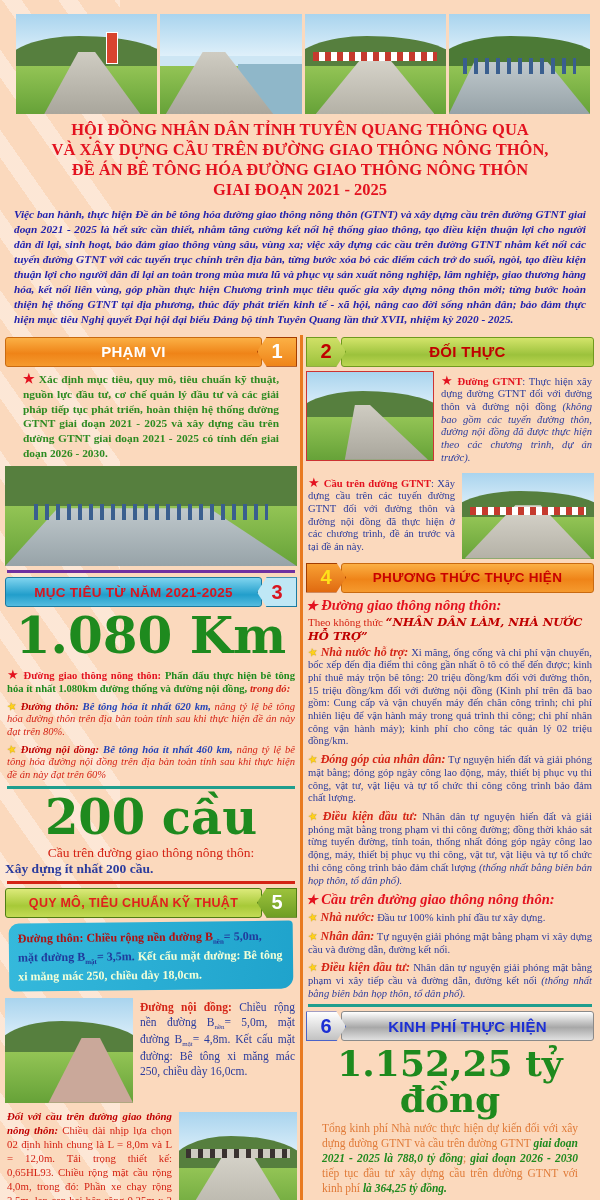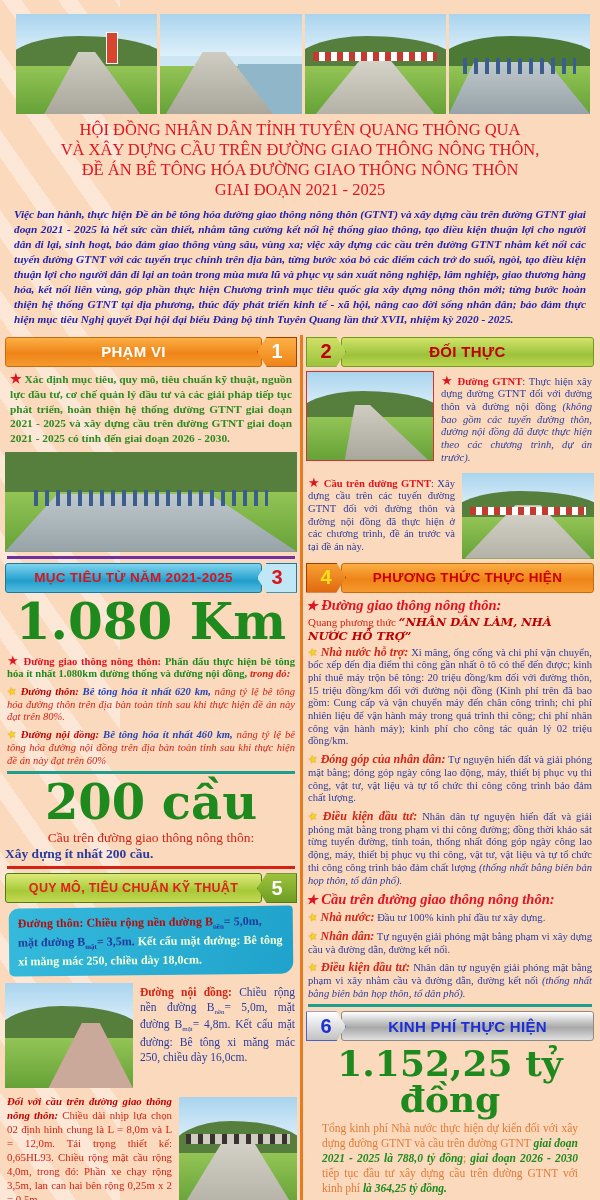--- a/index.html
+++ b/index.html
@@ -19,21 +19,21 @@
   .ph .field{position:absolute;left:0;right:0;bottom:0;height:48%;background:linear-gradient(#93c455,#66a238);}
   .ph .road{position:absolute;left:0;right:0;bottom:0;height:62%;background:linear-gradient(#cfccc2,#a9a69c);clip-path:polygon(44% 0,56% 0,88% 100%,20% 100%);}
   .ph .water{position:absolute;left:55%;right:0;bottom:0;height:50%;background:#8fb7c9;}
   .ph .deck{position:absolute;left:8%;right:8%;bottom:0;height:58%;background:linear-gradient(#d8d5cc,#b4b1a6);clip-path:polygon(40% 0,60% 0,100% 100%,0 100%);}
   .ph .rail{position:absolute;left:6%;right:6%;top:38%;height:9%;background:repeating-linear-gradient(90deg,#c53a2e 0 6px,#fff 6px 12px);}
   .ph .sign{position:absolute;top:18%;left:64%;width:7%;height:30%;background:#d8442e;border:1px solid #fff;}
   .ph .people{position:absolute;left:10%;right:10%;top:44%;height:16%;background:repeating-linear-gradient(90deg,#3a5f8f 0 4px,transparent 4px 11px);}
   .ph .wet{position:absolute;left:0;right:0;bottom:0;height:52%;background:linear-gradient(#bfc8cc,#97a3a8);clip-path:polygon(18% 0,70% 0,100% 100%,0 100%);}
 
   
-  .main-title{margin:4px 26px 2px;text-align:center;color:#e3121f;font-weight:normal;
+  .main-title{margin:4px 26px 2px;text-align:center;color:#e3121f;font-weight:bold;
         font-size:16.5px;line-height:1.22;font-family:"Liberation Serif",serif;}
   .intro{margin:6px 14px 8px;color:#2222ad;font-weight:bold;font-style:italic;
         font-size:11.3px;line-height:1.33;text-align:justify;}
 
   
   .cols{display:flex;align-items:stretch;padding:0 5px;}
   .col-l{width:292px;}
   .divider{width:3px;background:#e87a20;margin:0 3px;}
   .col-r{width:288px;}
 
@@ -65,21 +65,21 @@
   .spark{color:#ffd11a;text-shadow:0 0 1px #9a7d00;font-size:11px;display:inline-block;transform:rotate(-12deg);}
   .red-b{color:#e3121f;font-weight:bold;}
   .darkred-bi{color:#c00000;font-weight:bold;font-style:italic;}
   .blue{color:#2b3c9e;}
   .blue-i{color:#2443b8;font-style:italic;font-weight:bold;}
   .red-i{color:#d42315;font-style:italic;font-weight:bold;}
   .green-b{color:#1e8a1e;font-weight:bold;}
   .orange-t{color:#e07b39;}
   .green-bi{color:#1e8a1e;font-weight:bold;font-style:italic;}
 
-  .s1-body{color:#2e8b22;font-weight:bold;font-size:11.4px;line-height:1.28;text-align:justify;margin:2px 5px 6px;}
+  .s1-body{color:#2e8b22;font-weight:bold;font-size:11.4px;line-height:1.28;text-align:justify;margin:2px 18px 6px;}
   .big-green{font-family:"DejaVu Serif",serif;font-weight:bold;color:#1e8a1e;text-align:center;line-height:1;}
   .hr{border:none;height:3px;margin:4px 2px;}
   .hr-purple{background:#7030a0;}
   .hr-teal{background:#1f9e8e;}
   .hr-red{background:#d42315;}
 
   .row{display:flex;gap:5px;margin:2px 0 4px;}
   .row .ph{flex:none;}
 
   .cyan-block{background:linear-gradient(100deg,#35b9dc,#1fa3cc);border-radius:10px 4px 12px 5px;
@@ -264,21 +264,21 @@
       <div class="bar bar4">
         <div class="num pt-right">4</div>
         <div class="title" style="font-size:13.5px">PHƯƠNG THỨC THỰC HIỆN</div>
       </div>
 
       <div class="heading-ri">
         <span class="star">★</span>
         <span>Đường giao thông nông thôn:</span>
       </div>
       <div class="motto">
-        <span>Quang phương thức </span><span class="q">“NHÂN DÂN LÀM, NHÀ NƯỚC HỖ TRỢ”</span>
+        <span>Theo không thức </span><span class="q">“NHÂN DÂN LÀM, NHÀ NƯỚC HỖ TRỢ”</span>
       </div>
 
       <div class="para">
         <span class="spark">★</span>
         <span class="red-i" style="font-size:12px">Nhà nước hỗ trợ:</span><span class="blue"> Xi măng, ống cống và chi phí vận chuyển, bốc xếp đến địa điểm thi công gần nhất ô tô có thể đến được; kinh phí thuê máy trộn bê tông: 20 triệu đồng/km đối với đường thôn, 15 triệu đồng/km đối với đường nội đồng (Kinh phí trên đã bao gồm: Cung cấp và vận chuyển máy đến chân công trình; chi phí nhiên liệu để vận hành máy trong quá trình thi công; chi phí nhân công vận hành máy); kinh phí cho công tác quản lý 02 triệu đồng/km.</span>
       </div>
 
       <div class="para">
         <span class="spark">★</span>
         <span class="red-i" style="font-size:12px">Đóng góp của nhân dân:</span><span class="blue"> Tự nguyện hiến đất và giải phóng mặt bằng; đóng góp ngày công lao động, máy, thiết bị phục vụ thi công, vật tư, vật liệu và tự tổ chức thi công công trình bảo đảm chất lượng.</span>
@@ -297,21 +297,21 @@
       <div class="para">
         <span class="spark">★</span>
         <span class="red-i" style="font-size:12px">Nhà nước:</span><span class="blue"> Đầu tư 100% kinh phí đầu tư xây dựng.</span>
       </div>
       <div class="para">
         <span class="spark">★</span>
         <span class="red-i" style="font-size:12px">Nhân dân:</span><span class="blue"> Tự nguyện giải phóng mặt bằng phạm vi xây dựng cầu và đường dẫn, đường kết nối.</span>
       </div>
       <div class="para">
         <span class="spark">★</span>
-        <span class="red-i" style="font-size:12px">Điều kiện đầu tư:</span><span class="blue"> Nhân dân tự nguyện giải phóng mặt bằng phạm vi xây nhằm cầu và đường dẫn, đường kết nối </span><span class="blue" style="font-style:italic">(thống nhất bằng biên bản họp thôn, tổ dân phố).</span>
+        <span class="red-i" style="font-size:12px">Điều kiện đầu tư:</span><span class="blue"> Nhân dân tự nguyện giải phóng mặt bằng phạm vi xây tiếp cầu và đường dẫn, đường kết nối </span><span class="blue" style="font-style:italic">(thống nhất bằng biên bản họp thôn, tổ dân phố).</span>
       </div>
 
       <hr class="hr hr-teal">
 
       <div class="bar bar-silver">
         <div class="num pt-right">6</div>
         <div class="title">KINH PHÍ THỰC HIỆN</div>
       </div>
 
       <div class="big-green" style="font-size:36px;margin:4px 0;">1.152,25 tỷ đồng</div>

